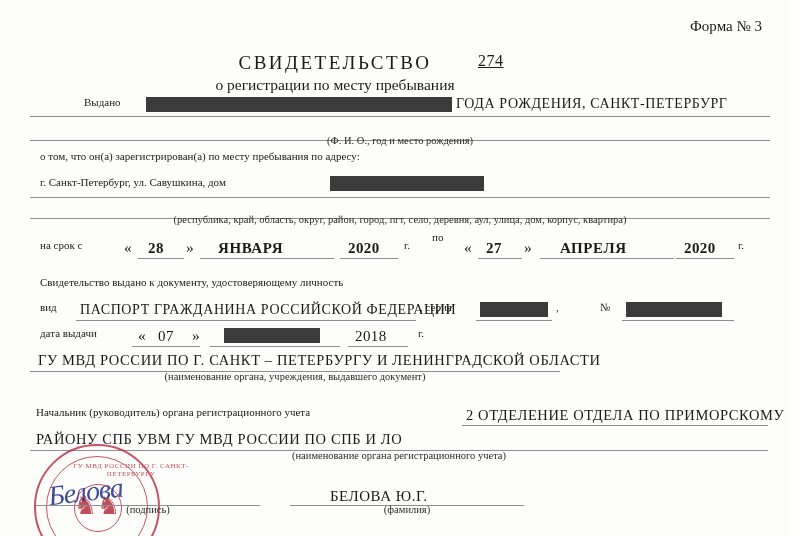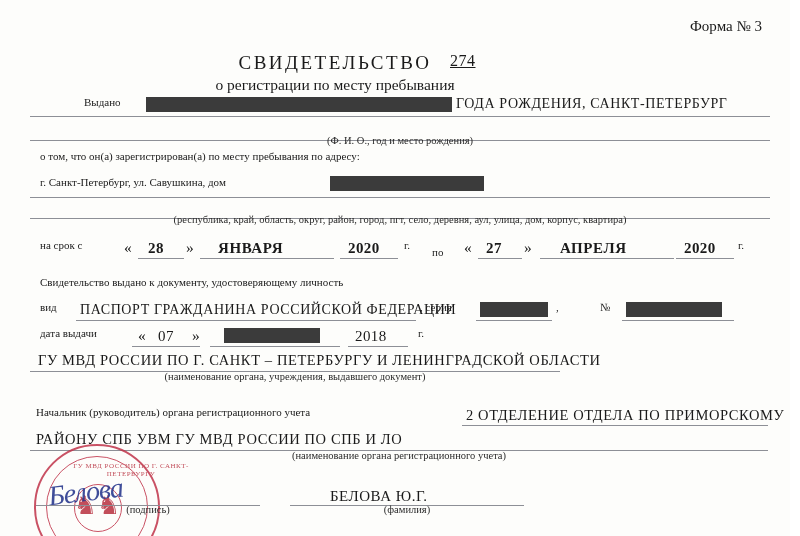--- a/index.html
+++ b/index.html
@@ -39,21 +39,21 @@
     font-family: "Liberation Serif", serif;
   }
   .title-inner {
     display: inline-block;
     position: relative;
     left: -60px;
   }
   .doc-number {
     position: absolute;
     top: 52px;
-    left: 450px;
+    left: 478px;
     font-size: 16px;
     text-decoration: underline;
     letter-spacing: 0.5px;
   }
   .subtitle {
     position: absolute;
     top: 76px;
     left: 0;
     width: 100%;
     text-align: center;
@@ -206,21 +206,21 @@
   <div class="rule" style="left:30px; top:218px; width:740px;"></div>
   <div class="small-center" style="left:0; top:214px; width:800px;">(республика, край, область, округ, район, город, пгт, село, деревня, аул, улица, дом, корпус, квартира)</div>
 
   <div class="lbl" style="left:40px; top:239px;">на срок с</div>
   <div class="quote" style="left:124px; top:239px;">«</div>
   <div class="underline-val" style="left:148px; top:240px; font-weight:bold;">28</div>
   <div class="quote" style="left:186px; top:239px;">»</div>
   <div class="underline-val caps" style="left:218px; top:240px; font-weight:bold;">ЯНВАРЯ</div>
   <div class="underline-val" style="left:348px; top:240px; font-weight:bold;">2020</div>
   <div class="lbl" style="left:404px; top:239px;">г.</div>
-  <div class="lbl" style="left:432px; top:246px;">по</div>
+  <div class="lbl" style="left:432px; top:231px;">по</div>
   <div class="quote" style="left:464px; top:239px;">«</div>
   <div class="underline-val" style="left:486px; top:240px; font-weight:bold;">27</div>
   <div class="quote" style="left:524px; top:239px;">»</div>
   <div class="underline-val caps" style="left:560px; top:240px; font-weight:bold;">АПРЕЛЯ</div>
   <div class="underline-val" style="left:684px; top:240px; font-weight:bold;">2020</div>
   <div class="lbl" style="left:738px; top:239px;">г.</div>
 
   <div class="rule" style="left:138px; top:258px; width:46px;"></div>
   <div class="rule" style="left:200px; top:258px; width:134px;"></div>
   <div class="rule" style="left:340px; top:258px; width:58px;"></div>

